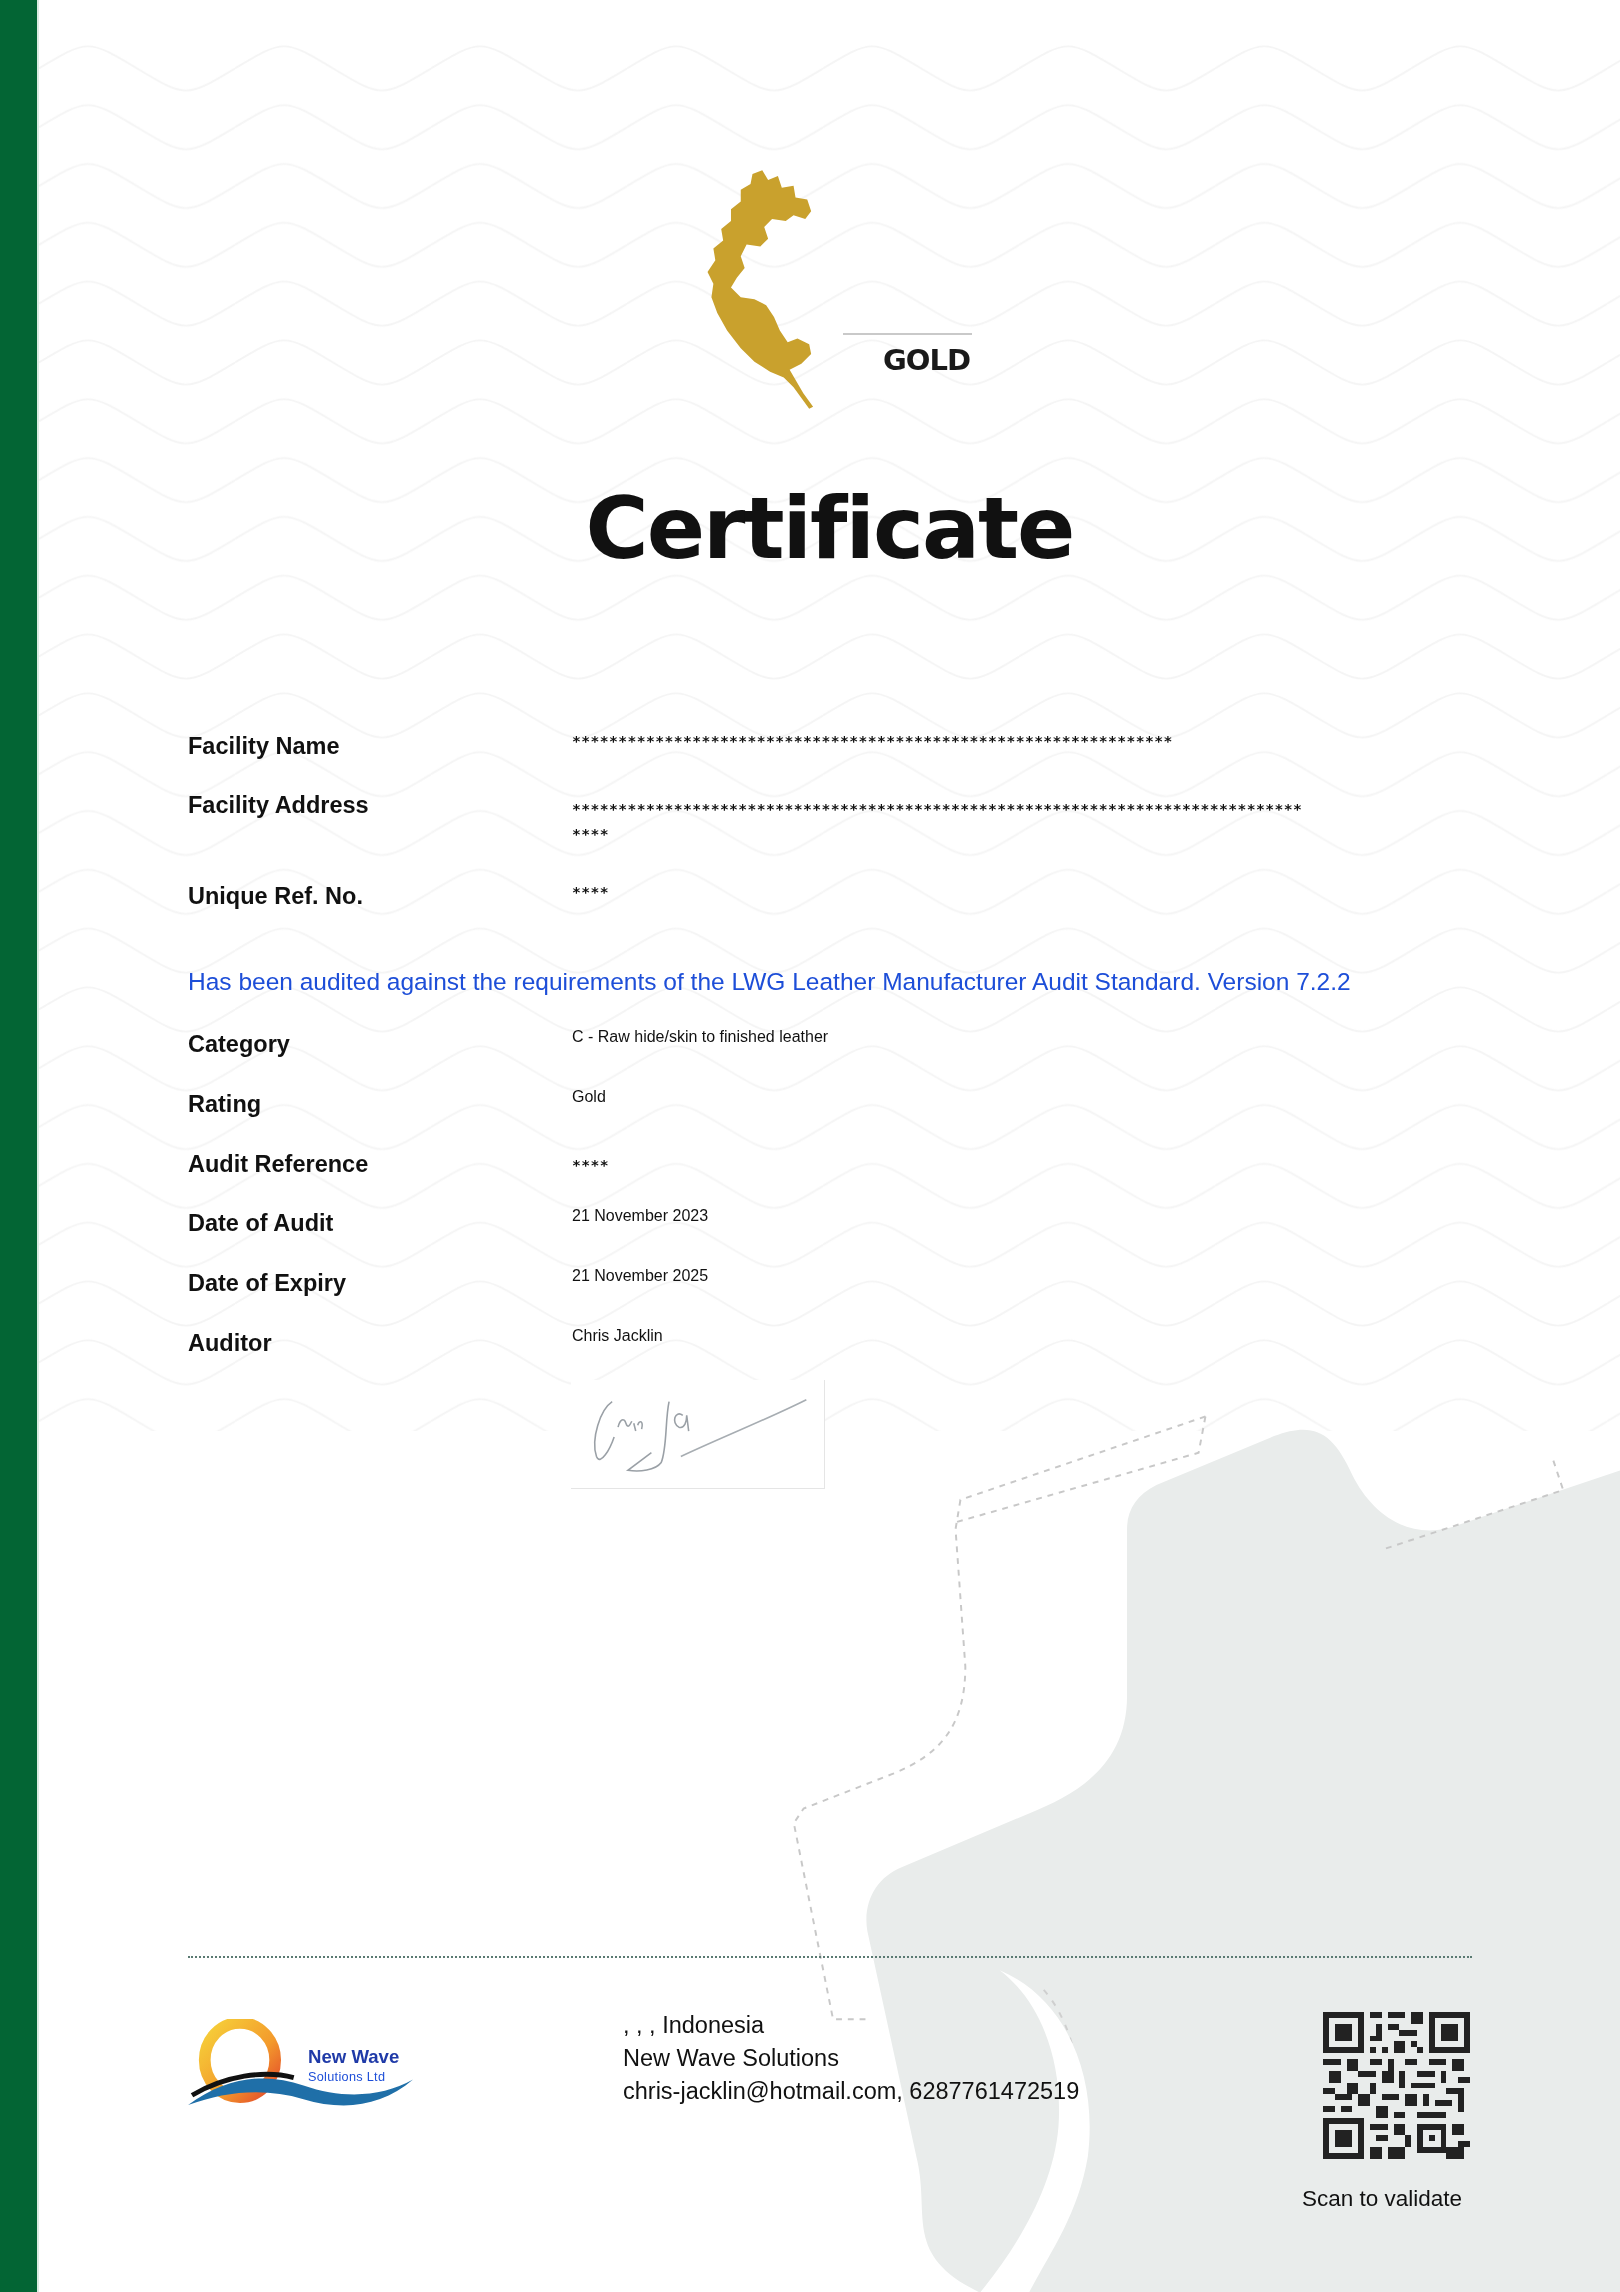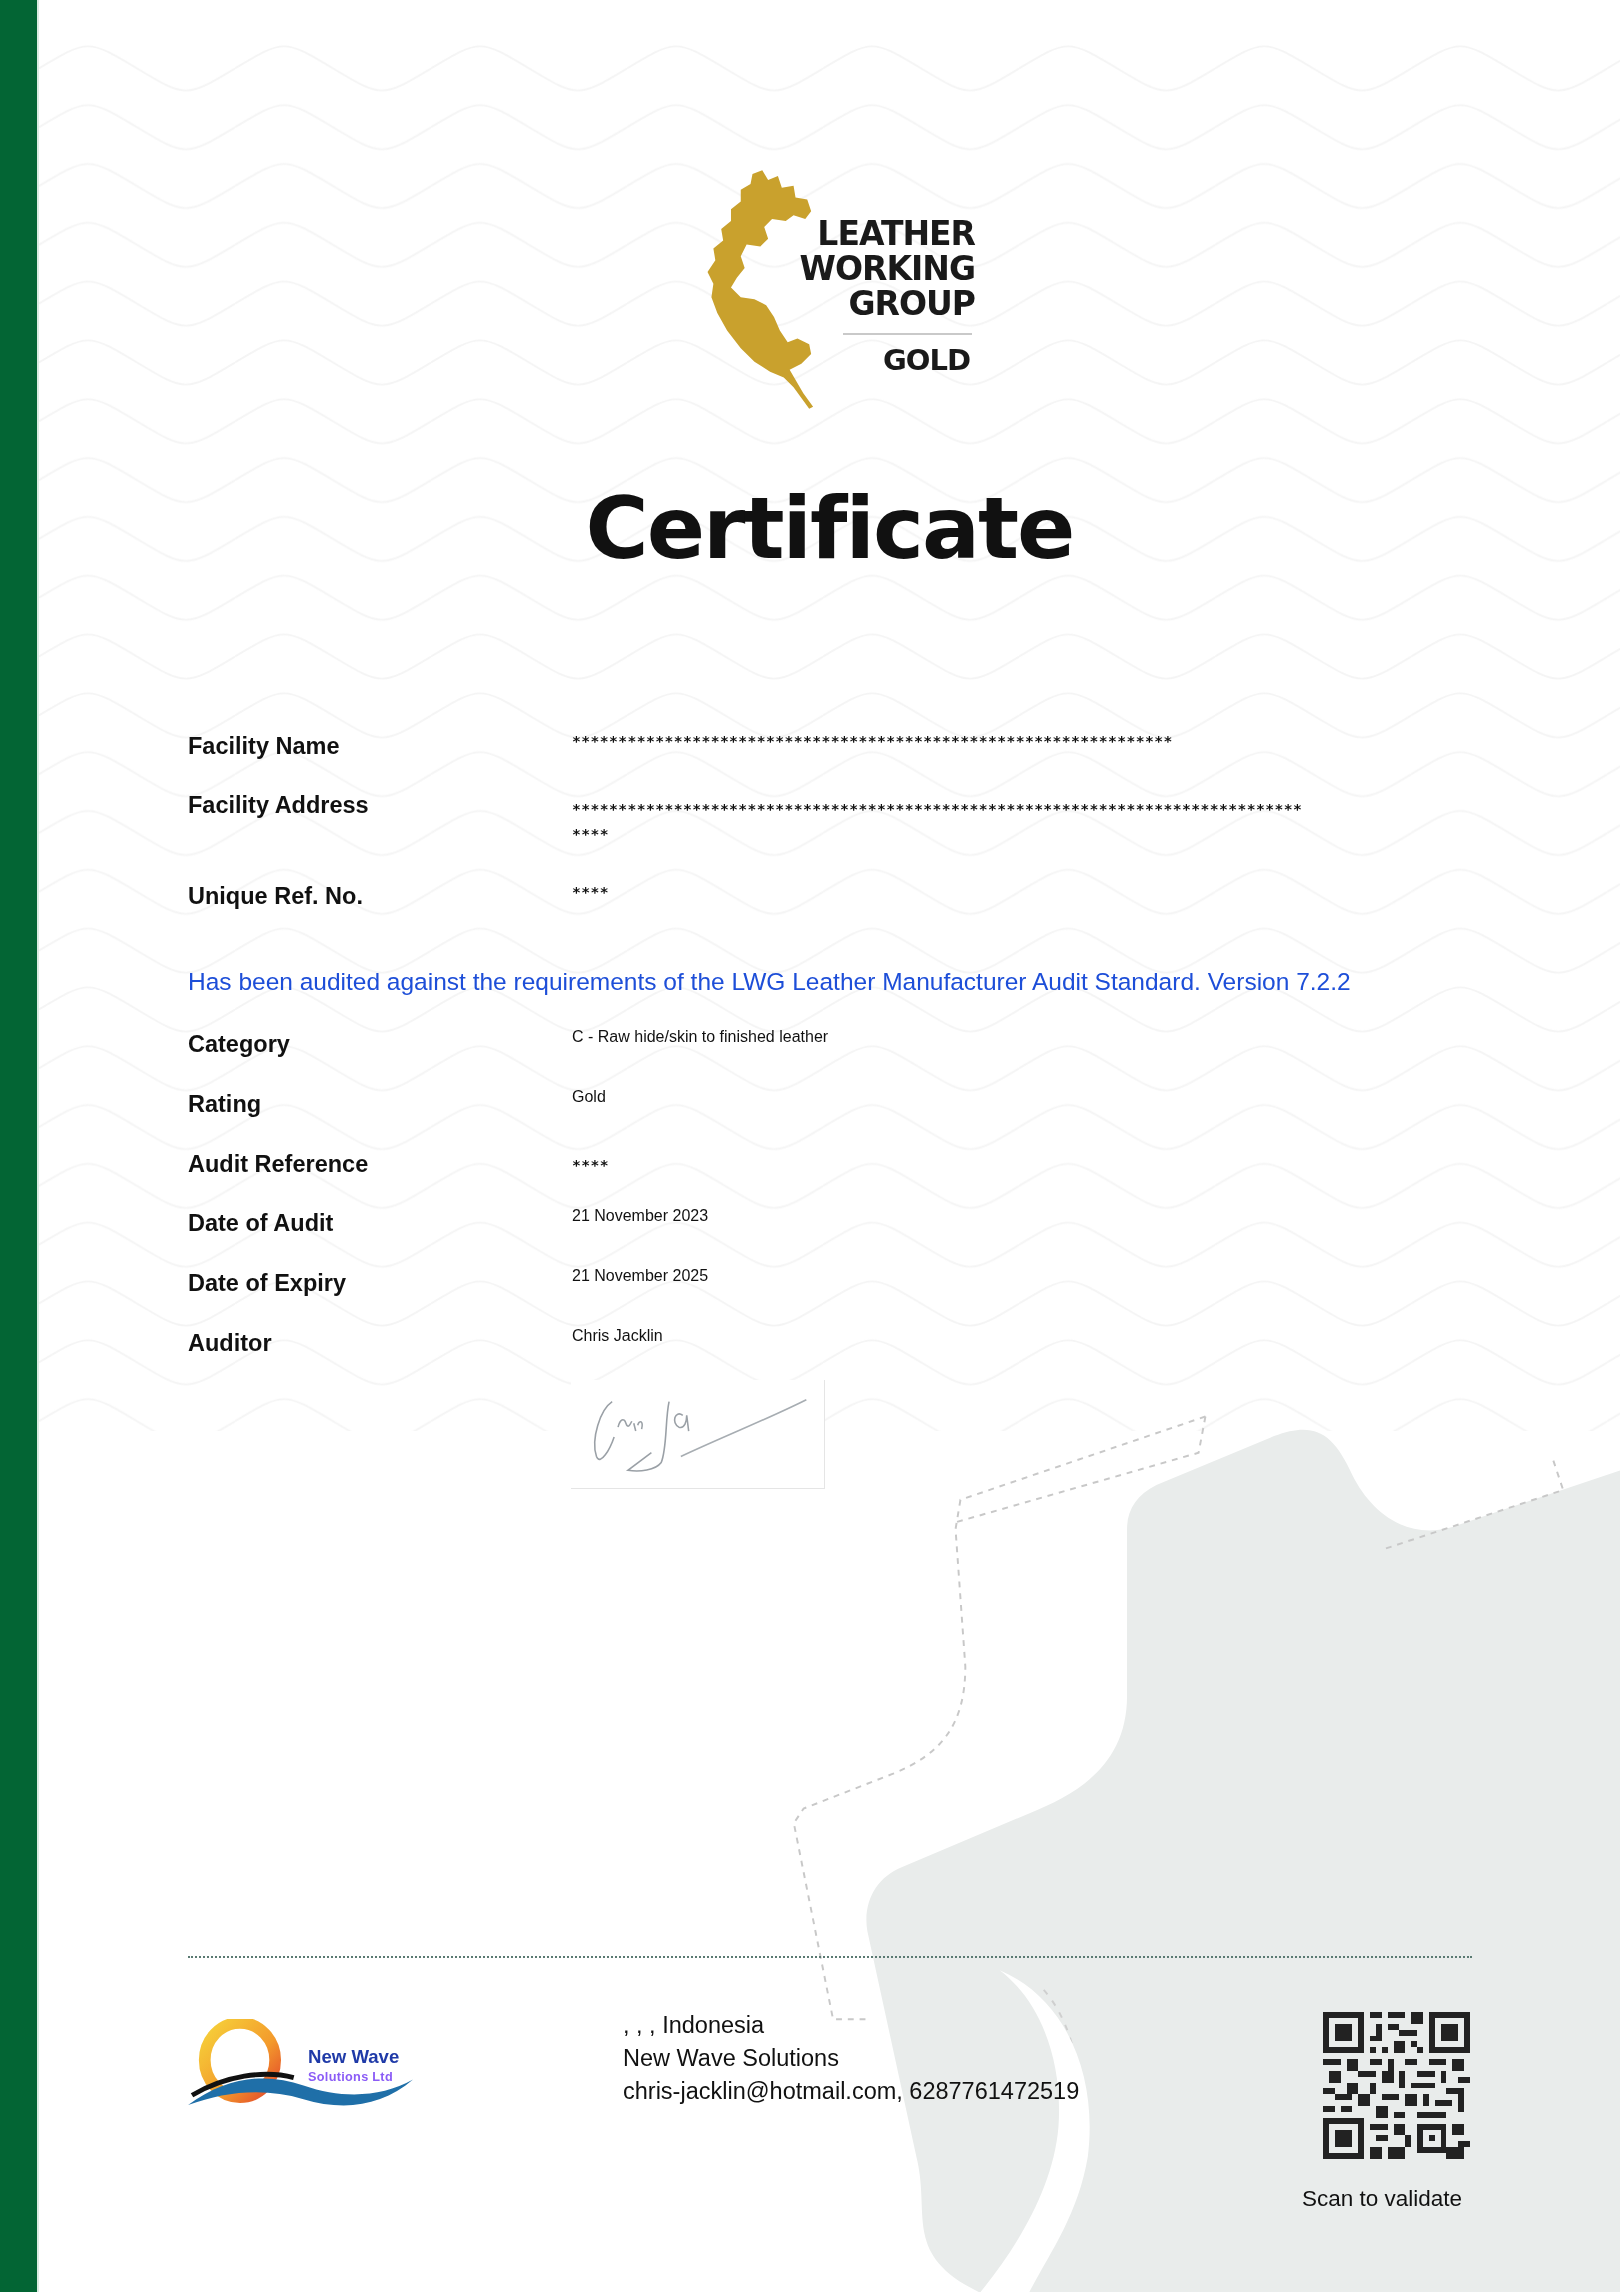--- a/index.html
+++ b/index.html
@@ -34,21 +34,21 @@
   .statement { position: absolute; left: 188px; top: 968px; font-size: 24.5px; color: #1d4ed8; white-space: nowrap; }
 
   .signature { position: absolute; left: 571px; top: 1380px; width: 253px; height: 108px;
     background: #fff; border-right: 1px solid #e5e5e5; border-bottom: 1px solid #e5e5e5; }
 
   .footer-rule { position: absolute; left: 188px; top: 1956px; width: 1284px; height: 0;
     border-top: 2.9px dotted #5a7a72; }
 
   .nw-logo { position: absolute; left: 186px; top: 2019px; width: 235px; height: 88px; }
   .nw-name { position: absolute; left: 122px; top: 26.5px; font-weight: bold; font-size: 18.6px; color: #1f3aa8; }
-  .nw-sub { position: absolute; left: 122px; top: 51px; font-weight: bold; font-size: 12.7px; color: #8b5cf6; letter-spacing: 0.3px; }
+  .nw-sub { position: absolute; left: 122px; top: 51px; font-weight: normal; font-size: 12.7px; color: #1d4ed8; letter-spacing: 0.3px; }
 
   .contact { position: absolute; left: 623px; top: 2009px; font-size: 23.5px; line-height: 33px; color: #111; }
   .contact div { white-space: nowrap; }
 
   .qr { position: absolute; left: 1323px; top: 2012px; width: 147px; height: 147px; }
   .qr-caption { position: absolute; left: 1274px; width: 216px; top: 2186px; text-align: center; font-size: 22.5px; color: #111; }
 </style>
 </head>
 <body>
 
@@ -71,25 +71,20 @@
   <path d="M1230 1445 L980 1530 L975 1560 L985 1700 C985 1760,960 1790,910 1810 L820 1845 L810 1860 L850 2060 L885 2060" fill="none" stroke="#c8c8c8" stroke-width="2" stroke-dasharray="6 6"></path>
   <path d="M1585 1490 L1595 1520 L1413 1580" fill="none" stroke="#c8c8c8" stroke-width="2" stroke-dasharray="6 6"></path>
   <path d="M1065 2030 C1100 2070,1110 2140,1095 2200 C1085 2250,1040 2300,1010 2339" fill="none" stroke="#cfcfcf" stroke-width="2" stroke-dasharray="6 8"></path>
   <path d="M1020 2010 C1090 2040,1120 2120,1110 2200 C1100 2260,1070 2300,1050 2339 L1000 2339 C1040 2290,1075 2230,1080 2170 C1085 2100,1060 2040,1020 2010 Z" fill="#ffffff"></path>
 </svg>
 
 <div class="logo">
   <svg class="logo-leaf" width="176" height="255" viewBox="0 0 180 260">
     <path d="M68 12 L78 8 L84 18 L94 14 L98 26 L110 24 L112 36 L124 38 L128 50 L122 58 L110 54 L102 60 L88 58 L80 66 L84 78 L76 86 L62 84 L56 96 L60 108 L52 118 L46 128 L56 138 L70 140 L82 146 L90 158 L96 172 L104 184 L114 180 L126 186 L128 196 L118 206 L106 212 L120 236 L130 250 L126 252 L110 230 L100 220 L86 214 L70 204 L56 190 L42 172 L32 154 L26 138 L28 124 L22 112 L30 100 L28 88 L38 80 L36 68 L46 60 L46 48 L56 40 L56 28 L66 22 Z" fill="#C9A12D"></path>
   </svg>
-  <div class="logo-text">
-    <div>LEATHER</div>
-    <div>WORKING</div>
-    <div>GROUP</div>
-  </div>
   <div class="logo-divider"></div>
   <div class="logo-tier">GOLD</div>
 </div>
 
 <div class="title">Certificate</div>
 
 <div class="row" style="top:733px;">
   <div class="label" style="top:0;">Facility Name</div>
   <div class="value stars" style="top:-1px;">*****************************************************************</div>
 </div>

